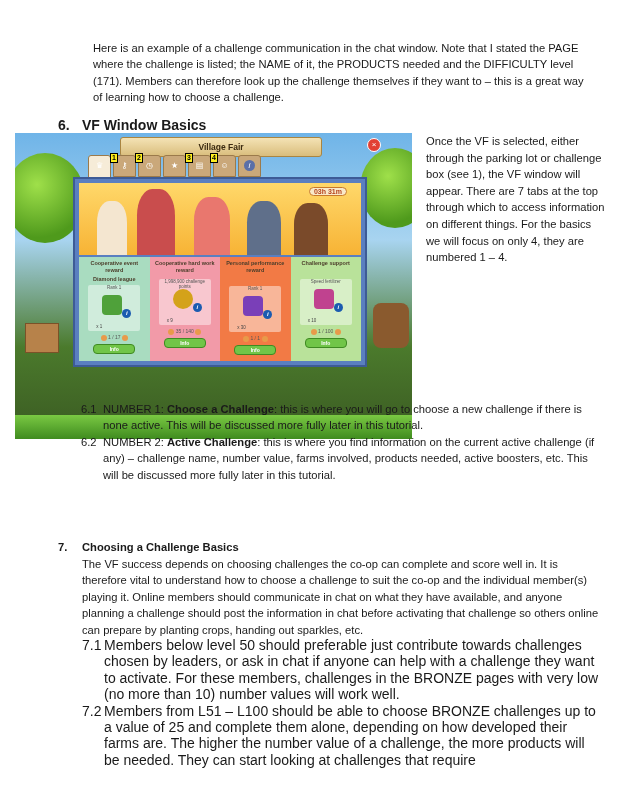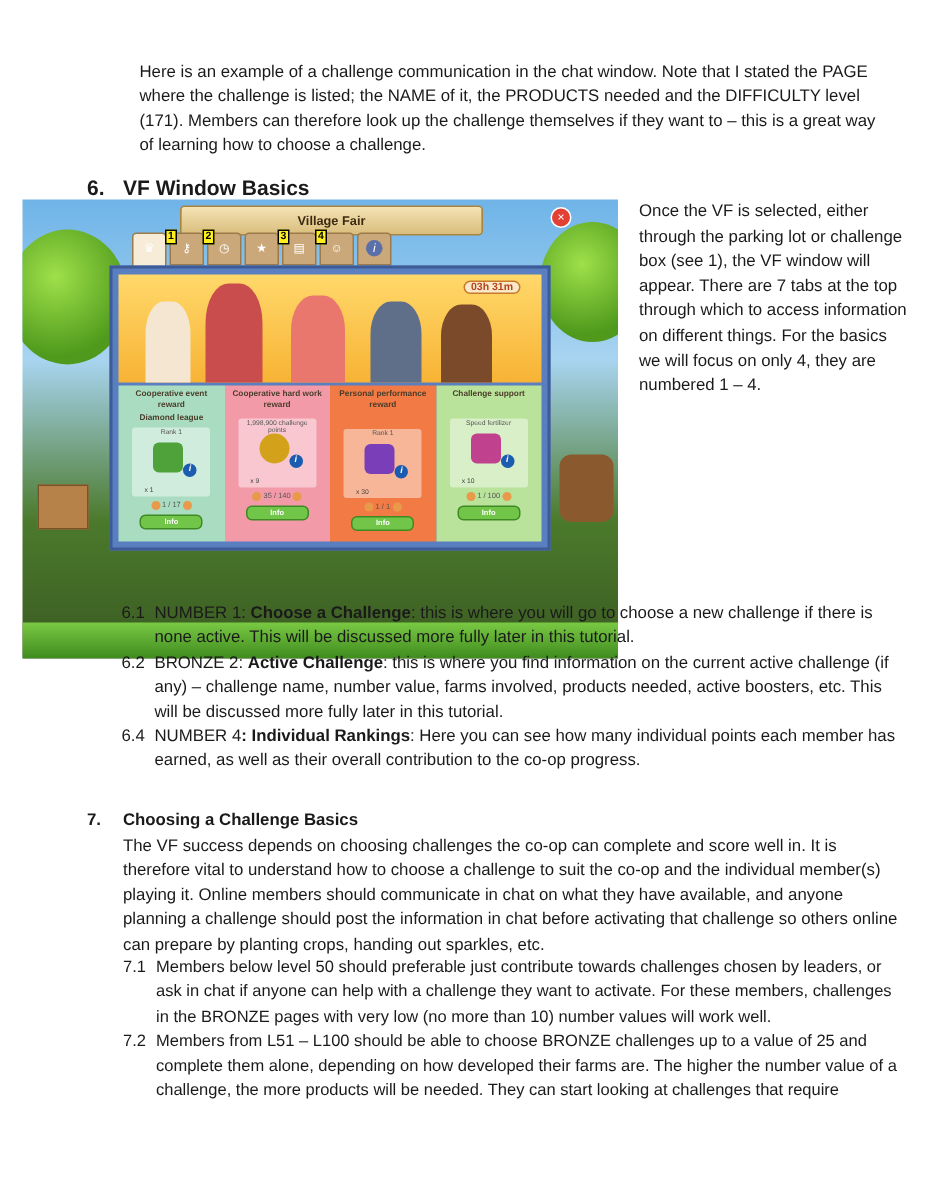--- a/index.html
+++ b/index.html
@@ -55,21 +55,21 @@
   .card .btn { margin:3px auto 0; width:40px; height:8px; background:#71c548; border:1px solid #3f8a22; border-radius:4px;
                font-size:5px; color:#fff; line-height:8px; font-weight:bold; }
   .grass { position:absolute; left:0; right:0; bottom:0; height:24px; background:linear-gradient(#7ac943,#3f8b1f); }
 
   .list { position:absolute; left:81px; width:520px; font-size:11.2px; line-height:16.4px; }
   .list .row { position:relative; padding-left:22px; }
   .list .row .n { position:absolute; left:0; top:0; }
   .sec7 { position:absolute; left:58px; top:539px; font-size:11.2px; line-height:16.4px; width:540px; }
   .sec7 .n { display:inline-block; width:24px; font-weight:bold; }
   .sec7body { position:absolute; left:82px; top:556px; width:520px; font-size:11.2px; line-height:16.4px; }
-  .list2 { position:absolute; left:82px; top:637px; width:520px; font-size:11px; line-height:16.4px; }
+  .list2 { position:absolute; left:82px; top:637px; width:520px; font-size:14px; line-height:16.4px; }
   .list2 .row { position:relative; padding-left:22px; margin-bottom:0; }
   .list2 .row .n { position:absolute; left:0; top:0; }
 </style>
 </head>
 <body>
 
 <p class="p intro">Here is an example of a challenge communication in the chat window. Note that I stated the PAGE where the challenge is listed; the NAME of it, the PRODUCTS needed and the DIFFICULTY level (171). Members can therefore look up the challenge themselves if they want to – this is a great way of learning how to choose a challenge.</p>
 
 <div class="p h6">
   <span class="num">6.</span><span>VF Window Basics</span>
@@ -164,24 +164,21 @@
   <div class="grass"></div>
 </div>
 
 <p class="p side">Once the VF is selected, either through the parking lot or challenge box (see 1), the VF window will appear. There are 7 tabs at the top through which to access information on different things. For the basics we will focus on only 4, they are numbered 1 – 4.</p>
 
 <div class="list" style="top:401px;">
   <div class="row">
     <span class="n">6.1</span><span>NUMBER 1: </span><span class="b">Choose a Challenge</span><span>: this is where you will go to choose a new challenge if there is none active. This will be discussed more fully later in this tutorial.</span>
   </div>
   <div class="row">
-    <span class="n">6.2</span><span>BRONZE 2: </span><span class="b">Active Challenge</span><span>: this is where you find information on the current active challenge (if any) – challenge name, number value, farms involved, products needed, active boosters, etc. This will be discussed more fully later in this tutorial.</span>
-  </div>
-  <div class="row">
-    <span class="n">6.4</span><span>NUMBER 4</span><span class="b">: Individual Rankings</span><span>: Here you can see how many individual points each member has earned, as well as their overall contribution to the co-op progress.</span>
+    <span class="n">6.2</span><span>NUMBER 2: </span><span class="b">Active Challenge</span><span>: this is where you find information on the current active challenge (if any) – challenge name, number value, farms involved, products needed, active boosters, etc. This will be discussed more fully later in this tutorial.</span>
   </div>
 </div>
 
 <div class="sec7">
   <span class="n">7.</span><span class="b">Choosing a Challenge Basics</span>
 </div>
 <p class="sec7body" style="margin:0;">The VF success depends on choosing challenges the co-op can complete and score well in. It is therefore vital to understand how to choose a challenge to suit the co-op and the individual member(s) playing it. Online members should communicate in chat on what they have available, and anyone planning a challenge should post the information in chat before activating that challenge so others online can prepare by planting crops, handing out sparkles, etc.</p>
 
 <div class="list2">
   <div class="row">

